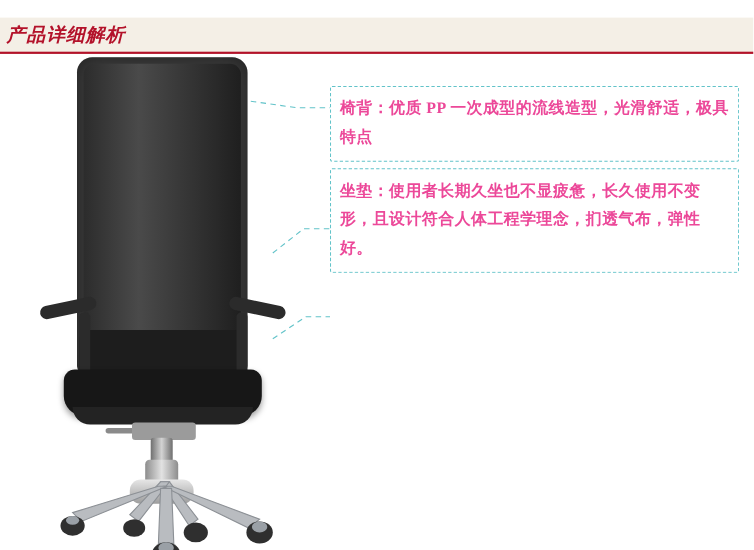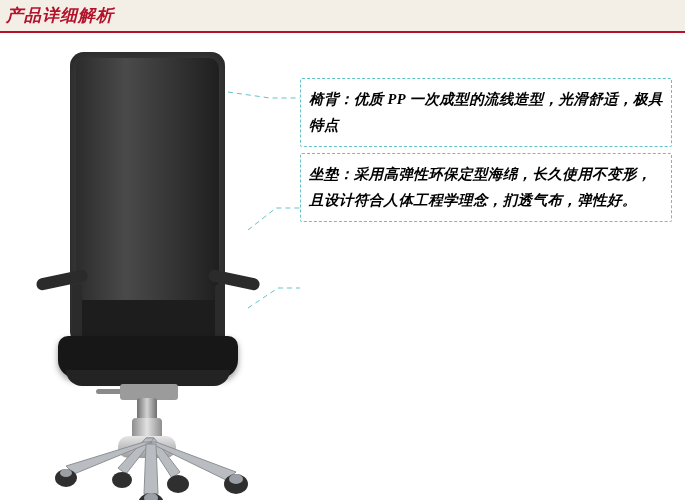--- a/index.html
+++ b/index.html
@@ -11,21 +11,21 @@
     height: 500px;
     background: #ffffff;
     font-family: "Liberation Serif", serif;
     overflow: hidden;
     position: relative;
   }
   
   .header {
     position: absolute;
     left: 0;
-    top: 0;
+    top: 16px;
     width: 685px;
     height: 36px;
   }
   .header-bar {
     position: absolute;
     left: 0;
     top: 0;
     width: 685px;
     height: 31px;
     background: #f4efe6;
@@ -219,23 +219,22 @@
   .info-item {
     border: 1px dashed #62c3c9;
     border-radius: 2px;
     padding: 7px 8px 8px 8px;
     margin-bottom: 6px;
     background: #ffffff;
   }
   .info-text {
     font-size: 14.5px;
     line-height: 26px;
-    color: #000000;
+    color: #ec4899;
     font-family: "Liberation Serif", serif;
-    font-style: italic;
     font-weight: bold;
     letter-spacing: 0.4px;
   }
   .connectors {
     position: absolute;
     left: 0;
     top: 0;
     width: 685px;
     height: 500px;
     pointer-events: none;
@@ -315,18 +314,18 @@
 </svg>
 
 <div class="info-panel">
 
   <div class="info-item">
     <div class="info-text">椅背：优质 PP 一次成型的流线造型，光滑舒适，极具特点</div>
   </div>
 
 
   <div class="info-item">
-    <div class="info-text">坐垫：采用高弹性环保定型海绵，长久使用不变形，且设计符合人体工程学理念，扪透气布，弹性好。</div>
+    <div class="info-text">坐垫：使用者长期久坐也不显疲惫，长久使用不变形，且设计符合人体工程学理念，扪透气布，弹性好。</div>
   </div>
 
 
 
 </div>
 
 </body></html>

